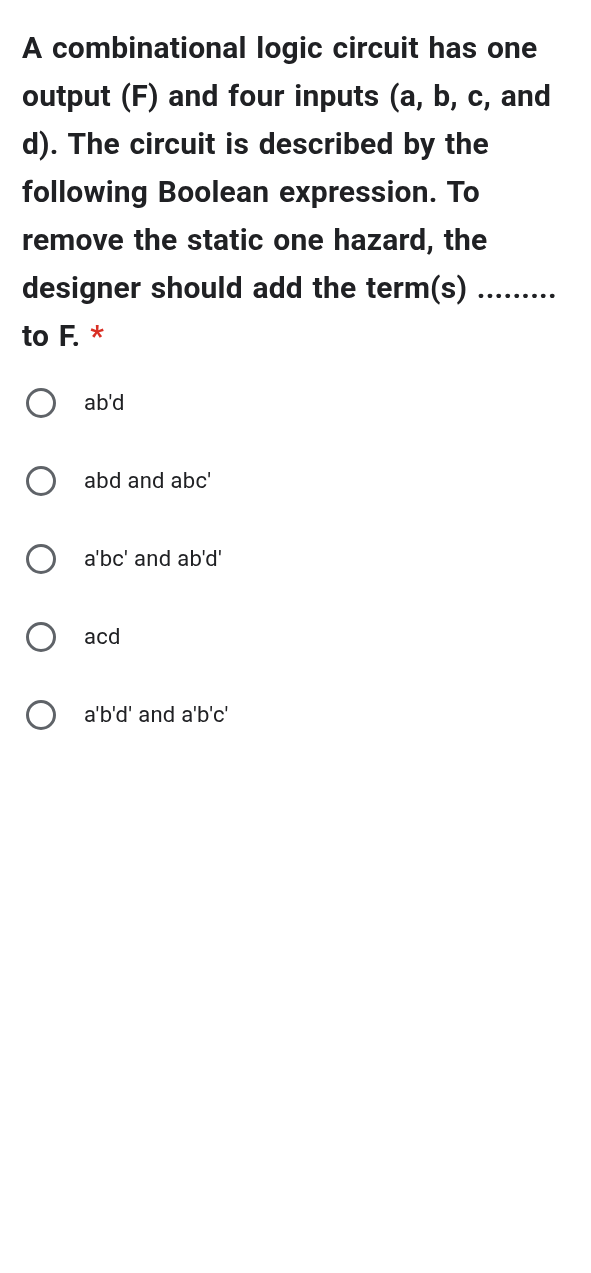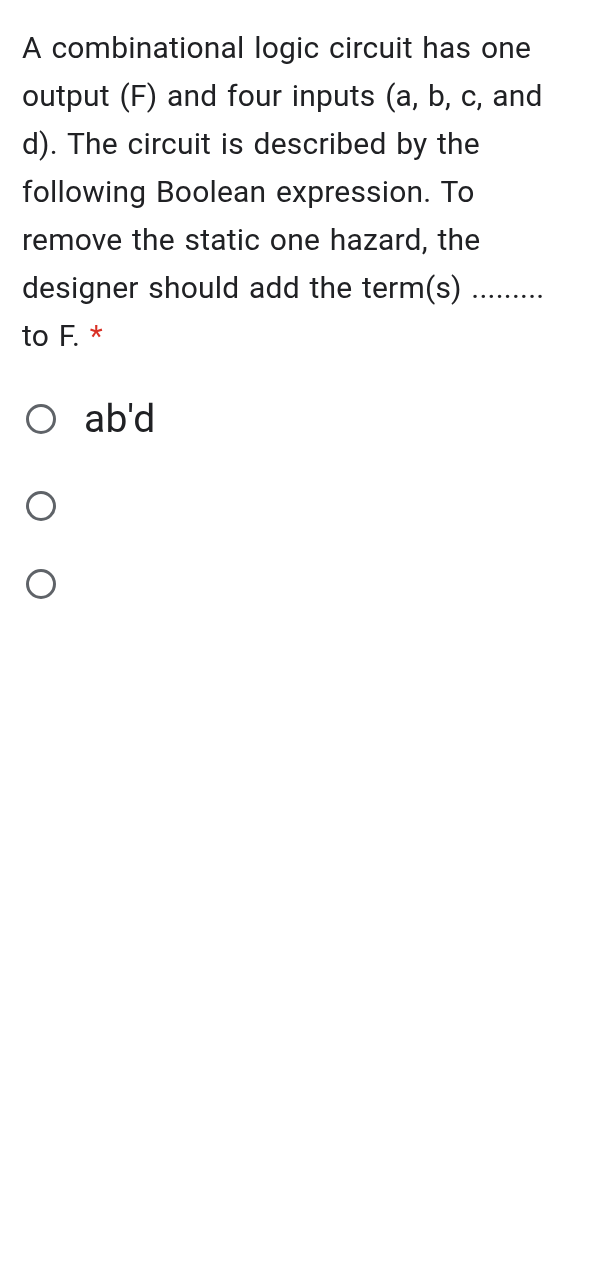--- a/index.html
+++ b/index.html
@@ -9,22 +9,23 @@
     background: #ffffff;
     font-family: Roboto, Arial, sans-serif;
     color: #202124;
     padding: 24px 22px;
     letter-spacing: 0.2px;
   }
   .question-text {
     font-size: 30px;
     line-height: 1.6;
     color: #202124;
-    margin-bottom: 36px;
+    margin-bottom: 28px;
     word-spacing: 2px;
+    font-weight: bold;
   }
   .required-asterisk {
     color: #d93025;
   }
   .options {
     display: flex;
     flex-direction: column;
     gap: 48px;
     padding-left: 4px;
   }
@@ -36,21 +37,21 @@
   }
   .radio-circle {
     width: 30px;
     height: 30px;
     border: 3px solid #5f6368;
     border-radius: 50%;
     flex: none;
     background: #ffffff;
   }
   .option-label {
-    font-size: 39px;
+    font-size: 22px;
     color: #202124;
     line-height: 1.2;
     letter-spacing: 0.3px;
   }
 </style>
 </head>
 <body>
 
 <div class="question-text">
   <span>A combinational logic circuit has one output (F) and four inputs (a, b, c, and d). The circuit is described by the following Boolean expression. To remove the static one hazard, the designer should add the term(s) ......... to F.</span><span class="required-asterisk"> *</span>
@@ -58,23 +59,33 @@
 
 <div class="options">
 
   <label class="option-row">
     <span class="radio-circle"></span>
     <span class="option-label">ab'd</span>
   </label>
 
   <label class="option-row">
     <span class="radio-circle"></span>
+    <span class="option-label">abd and abc'</span>
   </label>
 
 
   <label class="option-row">
     <span class="radio-circle"></span>
+    <span class="option-label">a'bc' and ab'd'</span>
   </label>
 
 
+  <label class="option-row">
+    <span class="radio-circle"></span>
+    <span class="option-label">acd</span>
+  </label>
 
+  <label class="option-row">
+    <span class="radio-circle"></span>
+    <span class="option-label">a'b'd' and a'b'c'</span>
+  </label>
 
 </div>
 
 </body></html>

